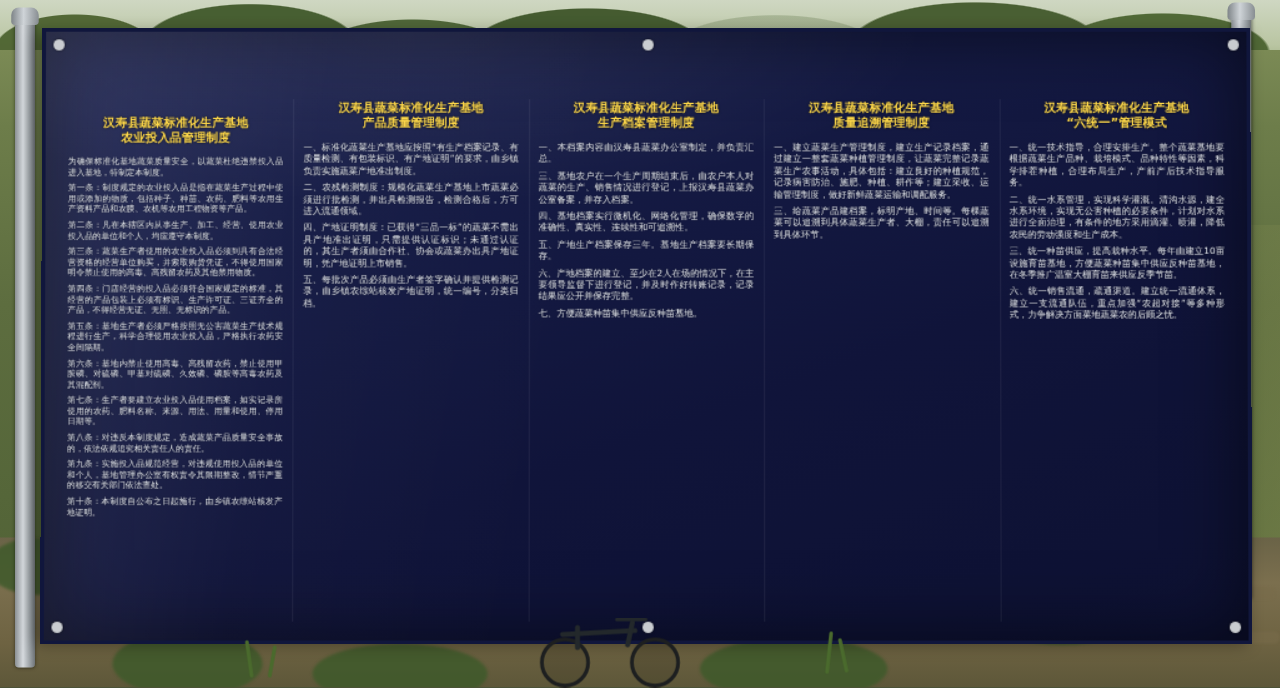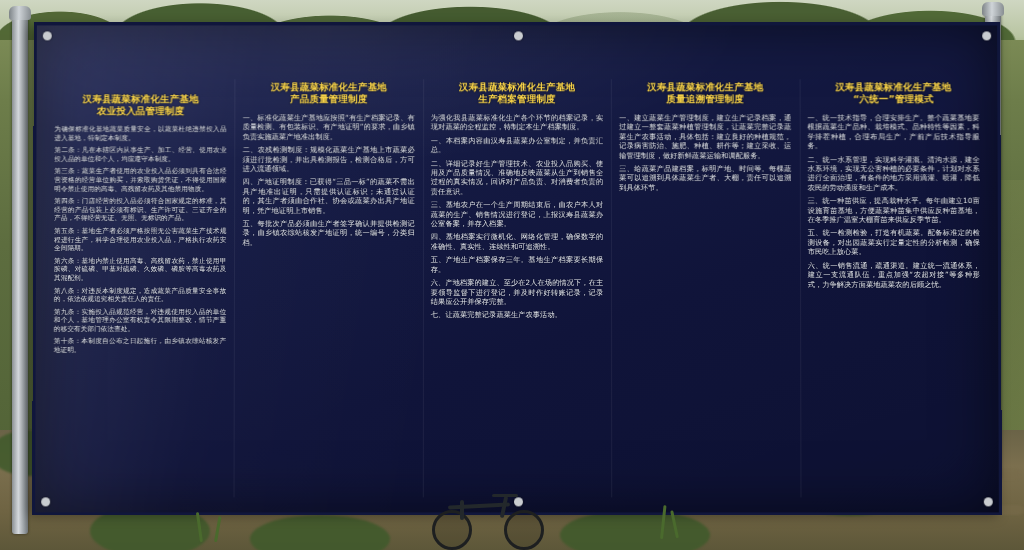--- a/index.html
+++ b/index.html
@@ -216,70 +216,69 @@
     <div class="grommet" style="right:6px; bottom:6px;"></div>
     <div class="grommet" style="left:478px; top:6px;"></div>
     <div class="grommet" style="left:478px; bottom:6px;"></div>
 
     <div class="cols">
 
       <div class="col">
         <div class="col-title">汉寿县蔬菜标准化生产基地<br>农业投入品管理制度</div>
         <div class="col-body">
             <p>为确保标准化基地蔬菜质量安全，以蔬菜杜绝违禁投入品进入基地，特制定本制度。</p>
+            <p>第一条：制度规定的农业投入品是指在蔬菜生产过程中使用或添加的物质，包括种子、种苗、农药、肥料等农用生产资料产品和农膜、农机等农用工程物资等产品。</p>
             <p>第二条：凡在本辖区内从事生产、加工、经营、使用农业投入品的单位和个人，均应遵守本制度。</p>
             <p>第三条：蔬菜生产者使用的农业投入品必须到具有合法经营资格的经营单位购买，并索取购货凭证，不得使用国家明令禁止使用的高毒、高残留农药及其他禁用物质。</p>
             <p>第四条：门店经营的投入品必须符合国家规定的标准，其经营的产品包装上必须有标识、生产许可证、三证齐全的产品，不得经营无证、无照、无标识的产品。</p>
             <p>第五条：基地生产者必须严格按照无公害蔬菜生产技术规程进行生产，科学合理使用农业投入品，严格执行农药安全间隔期。</p>
             <p>第六条：基地内禁止使用高毒、高残留农药，禁止使用甲胺磷、对硫磷、甲基对硫磷、久效磷、磷胺等高毒农药及其混配剂。</p>
+            <p>第七条：生产者要建立农业投入品使用档案，如实记录所使用的农药、肥料名称、来源、用法、用量和使用、停用日期等。</p>
             <p>第八条：对违反本制度规定，造成蔬菜产品质量安全事故的，依法依规追究相关责任人的责任。</p>
             <p>第九条：实施投入品规范经营，对违规使用投入品的单位和个人，基地管理办公室有权责令其限期整改，情节严重的移交有关部门依法查处。</p>
             <p>第十条：本制度自公布之日起施行，由乡镇农综站核发产地证明。</p>
           </div>
       </div>
 
       <div class="col">
         <div class="col-title">汉寿县蔬菜标准化生产基地<br>产品质量管理制度</div>
         <div class="col-body">
             <p>一、标准化蔬菜生产基地应按照“有生产档案记录、有质量检测、有包装标识、有产地证明”的要求，由乡镇负责实施蔬菜产地准出制度。</p>
             <p>二、农残检测制度：规模化蔬菜生产基地上市蔬菜必须进行批检测，并出具检测报告，检测合格后，方可进入流通领域。</p>
             <p>四、产地证明制度：已获得“三品一标”的蔬菜不需出具产地准出证明，只需提供认证标识；未通过认证的，其生产者须由合作社、协会或蔬菜办出具产地证明，凭产地证明上市销售。</p>
             <p>五、每批次产品必须由生产者签字确认并提供检测记录，由乡镇农综站核发产地证明，统一编号，分类归档。</p>
           </div>
       </div>
 
       <div class="col">
         <div class="col-title">汉寿县蔬菜标准化生产基地<br>生产档案管理制度</div>
         <div class="col-body">
-            <p>为强化我县蔬菜标准化生产各个环节的档案记录，实现对蔬菜的全程监控，特制定本生产档案制度。</p>
             <p>一、本档案内容由汉寿县蔬菜办公室制定，并负责汇总。</p>
-            <p>二、详细记录好生产管理技术、农业投入品购买、使用及产品质量情况、准确地反映蔬菜从生产到销售全过程的真实情况，回诉对产品负责、对消费者负责的责任意识。</p>
             <p>三、基地农户在一个生产周期结束后，由农户本人对蔬菜的生产、销售情况进行登记，上报汉寿县蔬菜办公室备案，并存入档案。</p>
             <p>四、基地档案实行微机化、网络化管理，确保数字的准确性、真实性、连续性和可追溯性。</p>
             <p>五、产地生产档案保存三年。基地生产档案要长期保存。</p>
             <p>六、产地档案的建立、至少在2人在场的情况下，在主要领导监督下进行登记，并及时作好转账记录，记录结果应公开并保存完整。</p>
-            <p>七、让蔬菜完整记录蔬菜生产农事活动。</p>
+            <p>七、方便蔬菜种苗集中供应反种苗基地。</p>
           </div>
       </div>
 
       <div class="col">
         <div class="col-title">汉寿县蔬菜标准化生产基地<br>质量追溯管理制度</div>
         <div class="col-body">
             <p>一、建立蔬菜生产管理制度，建立生产记录档案，通过建立一整套蔬菜种植管理制度，让蔬菜完整记录蔬菜生产农事活动，具体包括：建立良好的种植规范，记录病害防治、施肥、种植、耕作等；建立采收、运输管理制度，做好新鲜蔬菜运输和调配服务。</p>
             <p>三、给蔬菜产品建档案，标明产地、时间等。每棵蔬菜可以追溯到具体蔬菜生产者、大棚，责任可以追溯到具体环节。</p>
           </div>
       </div>
 
       <div class="col">
         <div class="col-title">汉寿县蔬菜标准化生产基地<br>“六统一”管理模式</div>
         <div class="col-body">
             <p>一、统一技术指导，合理安排生产。整个蔬菜基地要根据蔬菜生产品种、栽培模式、品种特性等因素，科学排茬种植，合理布局生产，产前产后技术指导服务。</p>
             <p>二、统一水系管理，实现科学灌溉。清沟水源，建全水系环境，实现无公害种植的必要条件，计划对水系进行全面治理，有条件的地方采用滴灌、喷灌，降低农民的劳动强度和生产成本。</p>
             <p>三、统一种苗供应，提高栽种水平。每年由建立10亩设施育苗基地，方便蔬菜种苗集中供应反种苗基地，在冬季推广温室大棚育苗来供应反季节苗。</p>
-            <p>五、统一检测检验，打造有机蔬菜。配备标准定的检测设备，对出园蔬菜实行定量定性的分析检测，确保市民吃上放心菜。</p>
             <p>六、统一销售流通，疏通渠道。建立统一流通体系，建立一支流通队伍，重点加强“农超对接”等多种形式，力争解决方面菜地蔬菜农的后顾之忧。</p>
           </div>
       </div>
 
     </div>
   </div>
 
   <div class="bike">
     <div class="wheel" style="left:2px; top:10px;"></div>
     <div class="wheel" style="left:74px; top:10px;"></div>

